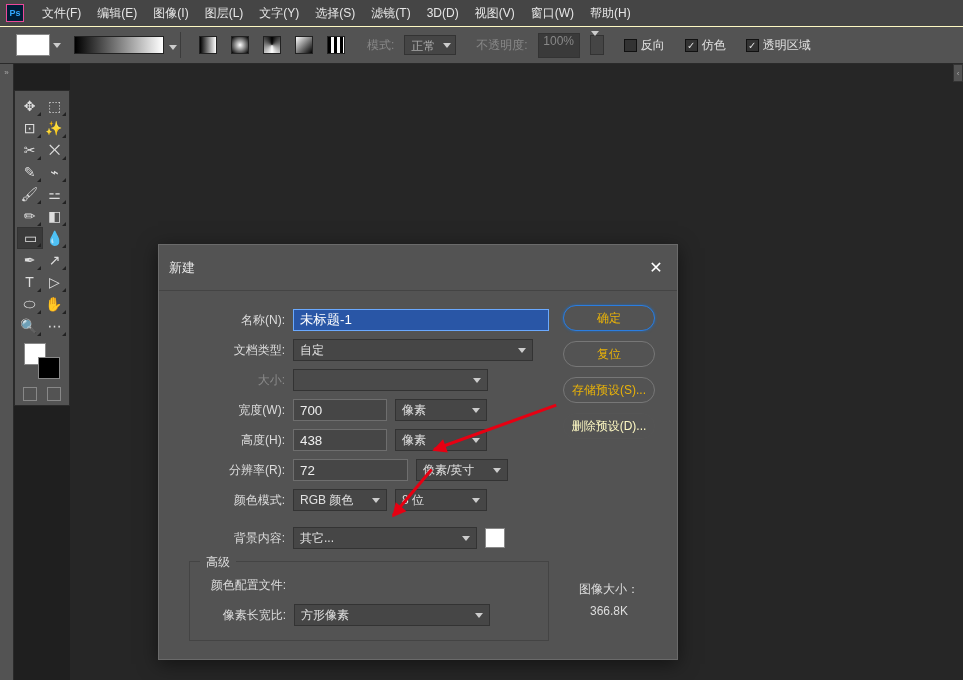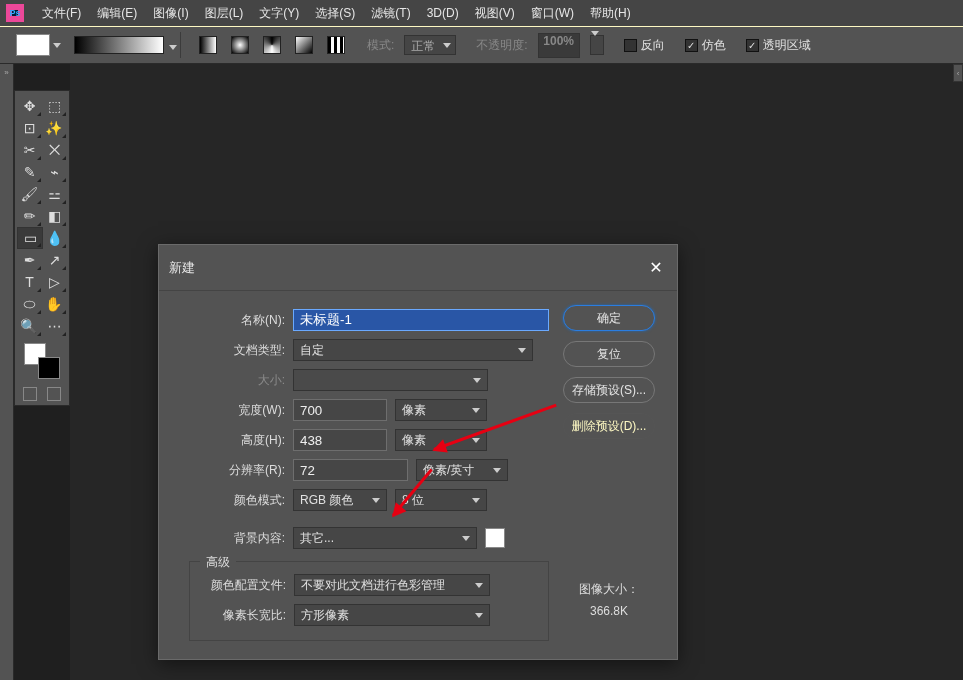--- a/index.html
+++ b/index.html
@@ -1,34 +1,34 @@
 <!DOCTYPE html>
 <html><head>
 <meta charset="utf-8">
 <style>
   * { box-sizing: border-box; margin: 0; padding: 0; font-family: "Microsoft YaHei", sans-serif; }
   body { background: #1f1f1f; width: 963px; height: 680px; overflow: hidden; position: relative; color: #ccc; font-size: 12px; }
 
   
   .menubar { height: 26px; background: #454545; display: flex; align-items: center; padding: 0 6px; gap: 0; }
-  .ps-logo { width: 18px; height: 18px; background: #001e36; color: #31a8ff; display: flex; align-items: center; justify-content: center; font-size: 9px; font-weight: bold; border: 6px solid #ec4899; margin-right: 10px; }
+  .ps-logo { width: 18px; height: 18px; background: #001e36; color: #31a8ff; display: flex; align-items: center; justify-content: center; font-size: 9px; font-weight: bold; border: 1px solid #ec4899; margin-right: 10px; }
   .menu-item { color: #e6e6e6; padding: 0 8px; height: 26px; display: flex; align-items: center; cursor: pointer; }
 
   
   .optbar { height: 38px; background: #535353; display: flex; align-items: center; padding: 0 16px; gap: 10px; border-top: 1px solid #fef9c3; border-bottom: 1px solid #2a2a2a; }
   .swatch-btn { width: 34px; height: 22px; background: #fff; border: 1px solid #888; position: relative; }
   .drop-tri { position: absolute; right: -12px; top: 8px; width: 0; height: 0; border-left: 4px solid transparent; border-right: 4px solid transparent; border-top: 5px solid #ccc; }
   .grad-preview { width: 90px; height: 18px; background: linear-gradient(90deg,#000,#fff); border: 1px solid #222; margin-left: 14px; position: relative; }
   .sep { width: 1px; height: 26px; background: #3b3b3b; margin: 0 6px; }
   .grad-type { width: 18px; height: 18px; border: 1px solid #222; margin: 0 2px; }
   .g1{background:linear-gradient(90deg,#000,#fff);} .g2{background:radial-gradient(circle,#fff,#000);} .g3{background:conic-gradient(#000,#fff,#000);} .g4{background:linear-gradient(135deg,#fff,#000);} .g5{background:repeating-linear-gradient(90deg,#000 0 3px,#fff 3px 6px);}
   .opt-label { color: #878787; margin-left: 10px; }
   .opt-sel { background: #454545; border: 1px solid #333; color: #aaa; padding: 2px 20px 2px 6px; height: 20px; position: relative; }
   .opt-sel .drop-tri{right:4px;top:7px;}
-  .opt-input { width: 42px; height: 25px; background: #3a3a3a; border: 1px solid #333; color: #888; text-align: center; font-weight: bold; }
+  .opt-input { width: 42px; height: 25px; background: #3a3a3a; border: 1px solid #333; color: #888; text-align: center; }
   .chk { width: 13px; height: 13px; background: #333; border: 1px solid #111; display: inline-flex; align-items: center; justify-content: center; margin-right: 4px; vertical-align: middle; }
   .chk.on::after{content:"✓";color:#ddd;font-size:10px;}
   .chklabel { color: #e0e0e0; display: inline-flex; align-items: center; margin-left: 10px; }
 
   
   .left-strip { position: absolute; left: 0; top: 64px; bottom: 0; width: 14px; background: #535353; border-right: 1px solid #2a2a2a; }
   .left-strip .dd { width: 10px; height: 10px; margin: 4px auto; color: #aaa; font-size: 8px; text-align:center;}
   .toolbox { position: absolute; left: 14px; top: 90px; width: 56px; background: #535353; padding: 4px 2px; border: 1px solid #2a2a2a; }
   .toolrow { display: flex; }
   .tool { width: 26px; height: 22px; display: flex; align-items: center; justify-content: center; color: #ddd; font-size: 14px; position:relative; cursor:pointer;}
@@ -56,21 +56,21 @@
   .form-row { display:flex; align-items:center; height:30px; margin-bottom:0px;}
   .form-lbl { width:130px; text-align:right; color:#dcdcdc; padding-right:8px;}
   .txt-input { height:22px; background:#464646; border:1px solid #6e6e6e; color:#eee; padding:0 6px; }
   .txt-input.hl { background:#2956a6; border:1px solid #6aa9ff; color:#fff;}
   .sel { height:22px; background:#464646; border:1px solid #333; color:#e0e0e0; padding:0 6px; display:flex; align-items:center; justify-content:space-between; }
   .sel .tri { width:0;height:0;border-left:4px solid transparent;border-right:4px solid transparent;border-top:5px solid #ccc;}
   .swatch-sm { width:20px; height:20px; background:#fff; border:1px solid #888; margin-left:8px;}
   .grp { border:1px solid #444; margin:8px 0 0 26px; padding:8px 0 10px; position:relative;}
   .grp-lbl { position:absolute; top:-8px; left:10px; background:#535353; padding:0 6px; color:#dcdcdc;}
   .btn-col { width:116px; display:flex; flex-direction:column; gap:10px; margin-left:14px;}
-  .dlg-btn { height:26px; border:1px solid #777; border-radius:13px; background:#535353; color:#e5e5e5; display:flex; align-items:center; justify-content:center; cursor:pointer; font-size:12px;}
+  .dlg-btn { height:26px; border:1px solid #777; border-radius:13px; background:#535353; color:#eab308; display:flex; align-items:center; justify-content:center; cursor:pointer; font-size:12px;}
   .dlg-btn.primary { border:1px solid #2a7de1; box-shadow:0 0 3px #236ab5;}
   .dlg-btn.disabled { color:#fef9c3; border-color:#555;}
   .img-size { text-align:center; color:#ddd; margin-top:130px; line-height:1.8;}
   
   .arrow { position:absolute; background:#e60012; transform-origin:left center; height:3px; }
   .arrow::after{content:"";position:absolute;left:-2px;top:-5px;width:0;height:0;border-right:14px solid #e60012;border-top:7px solid transparent;border-bottom:7px solid transparent;}
 </style>
 </head>
 <body>
 
@@ -248,24 +248,20 @@
             <span>其它...</span>
             <span class="tri"></span>
           </div>
         <div class="swatch-sm"></div>
       </div>
 
       <div class="grp">
         <div class="grp-lbl">高级</div>
         <div class="form-row">
           <div class="form-lbl" style="width:104px">颜色配置文件:</div>
-          <div class="sel" style="width:196px">
-              <span>不要对此文档进行色彩管理</span>
-              <span class="tri"></span>
-            </div>
         </div>
         <div class="form-row">
           <div class="form-lbl" style="width:104px">像素长宽比:</div>
           <div class="sel" style="width:196px">
               <span>方形像素</span>
               <span class="tri"></span>
             </div>
         </div>
       </div>
     </div>

